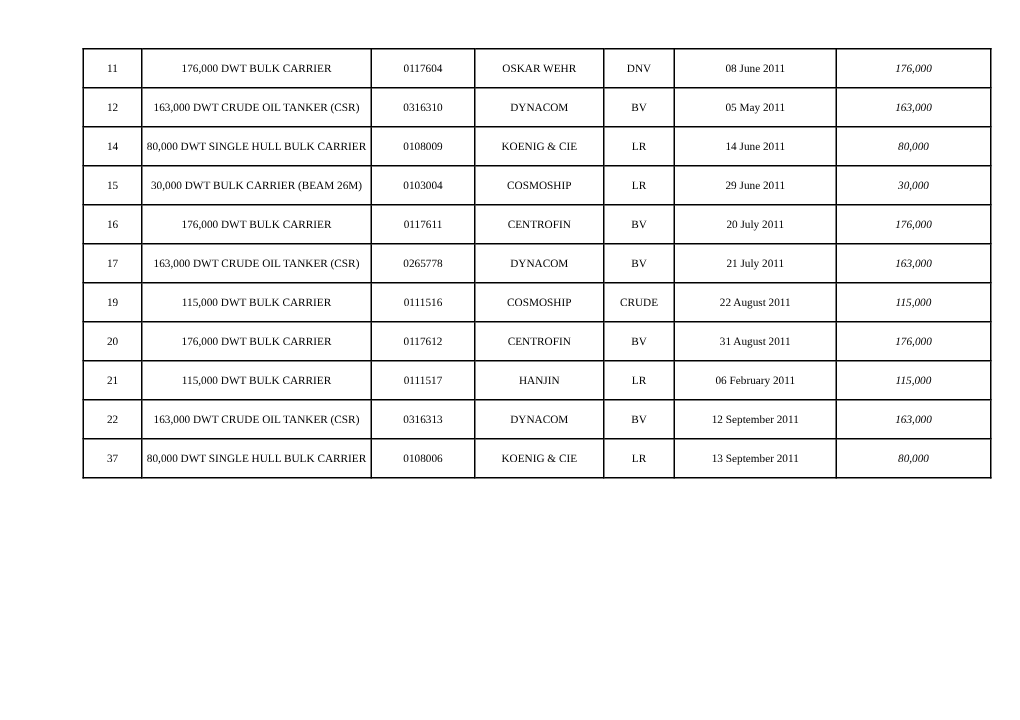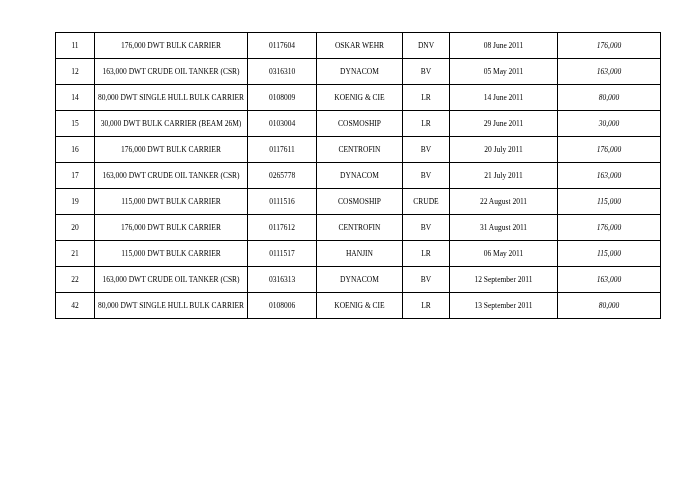--- a/index.html
+++ b/index.html
@@ -122,34 +122,34 @@
           <td class="c-class">BV</td>
           <td class="c-date">31 August 2011</td>
           <td class="c-tonnage">176,000</td>
         </tr>
         <tr class="row">
           <td class="c-index">21</td>
           <td class="c-desc">115,000 DWT BULK CARRIER</td>
           <td class="c-code">0111517</td>
           <td class="c-owner">HANJIN</td>
           <td class="c-class">LR</td>
-          <td class="c-date">06 May 2011</td>
+          <td class="c-date">06 February 2011</td>
           <td class="c-tonnage">115,000</td>
         </tr>
         <tr class="row">
           <td class="c-index">22</td>
           <td class="c-desc">163,000 DWT CRUDE OIL TANKER (CSR)</td>
           <td class="c-code">0316313</td>
           <td class="c-owner">DYNACOM</td>
           <td class="c-class">BV</td>
           <td class="c-date">12 September 2011</td>
           <td class="c-tonnage">163,000</td>
         </tr>
         <tr class="row">
-          <td class="c-index">42</td>
+          <td class="c-index">37</td>
           <td class="c-desc">80,000 DWT SINGLE HULL BULK CARRIER</td>
           <td class="c-code">0108006</td>
           <td class="c-owner">KOENIG &amp; CIE</td>
           <td class="c-class">LR</td>
           <td class="c-date">13 September 2011</td>
           <td class="c-tonnage">80,000</td>
         </tr>
       </tbody>
   </table>
 </div>

